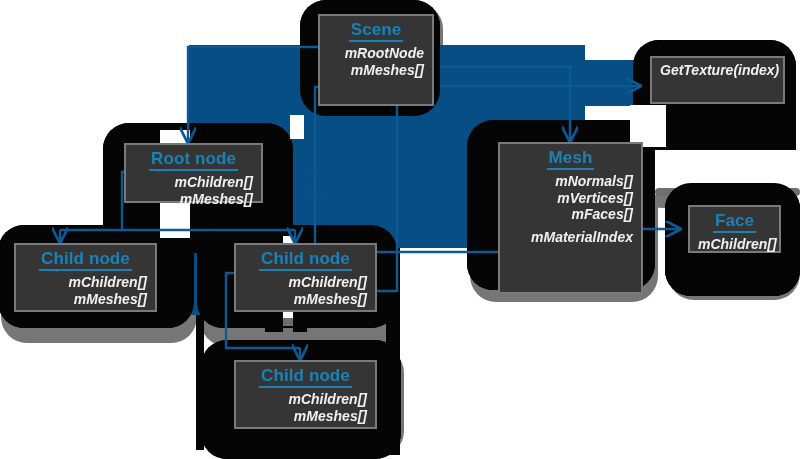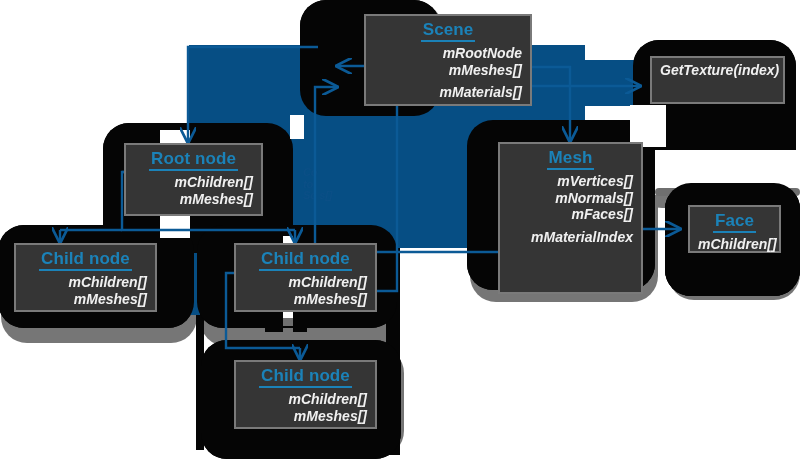--- a/index.html
+++ b/index.html
@@ -55,23 +55,23 @@
     font-style:italic;
     font-weight:bold;
     font-size:14px;
     white-space:nowrap;
     display:block;
     margin:1px 0;
   }
   .cbox .fld.gap{ margin-top:7px; }
 
   
-  #box-scene    { left:318px; top:14px;  width:168px; height:92px;margin-left:46px; }
+  #box-scene    { left:318px; top:14px;  width:116px; height:92px; }
   #box-material { left:650px; top:56px;  width:135px; height:48px; }
-  #box-rootnode { left:124px; top:143px; width:139px; height:73px; }
+  #box-rootnode { left:124px; top:143px; width:139px; height:60px; }
   #box-mesh     { left:498px; top:142px; width:145px; height:152px; }
   #box-face     { left:688px; top:205px; width:93px;  height:48px; }
   #box-child1   { left:14px;  top:243px; width:143px; height:69px; }
   #box-child2   { left:234px; top:243px; width:143px; height:69px; }
   #box-child3   { left:234px; top:360px; width:143px; height:69px; }
 
   
   .note{
     position:absolute;
     z-index:2;
@@ -237,43 +237,42 @@
 
   <div class="note" id="note-mesh">Co
 to
 Sc                    s[]</div>
 
   <div class="cbox" id="box-scene">
     <div class="ctitle">Scene</div>
     <div class="fields">
       <span class="fld">mRootNode</span>
       <span class="fld">mMeshes[]</span>
-      <span class="fld gap">mMaterials[]</span>
     </div>
   </div>
 
   <div class="cbox center" id="box-material">
     <div class="fields">
       <span class="fld">GetTexture(index)</span>
     </div>
   </div>
 
   <div class="cbox" id="box-rootnode">
     <div class="ctitle">Root node</div>
     <div class="fields">
       <span class="fld">mChildren[]</span>
       <span class="fld">mMeshes[]</span>
     </div>
   </div>
 
   <div class="cbox" id="box-mesh">
     <div class="ctitle">Mesh</div>
     <div class="fields">
+      <span class="fld">mNormals[]</span>
       <span class="fld">mVertices[]</span>
-      <span class="fld">mNormals[]</span>
       <span class="fld">mFaces[]</span>
       <span class="fld gap">mMaterialIndex</span>
     </div>
   </div>
 
   <div class="cbox center" id="box-face">
     <div class="ctitle">Face</div>
     <div class="fields">
       <span class="fld">mChildren[]</span>
     </div>

